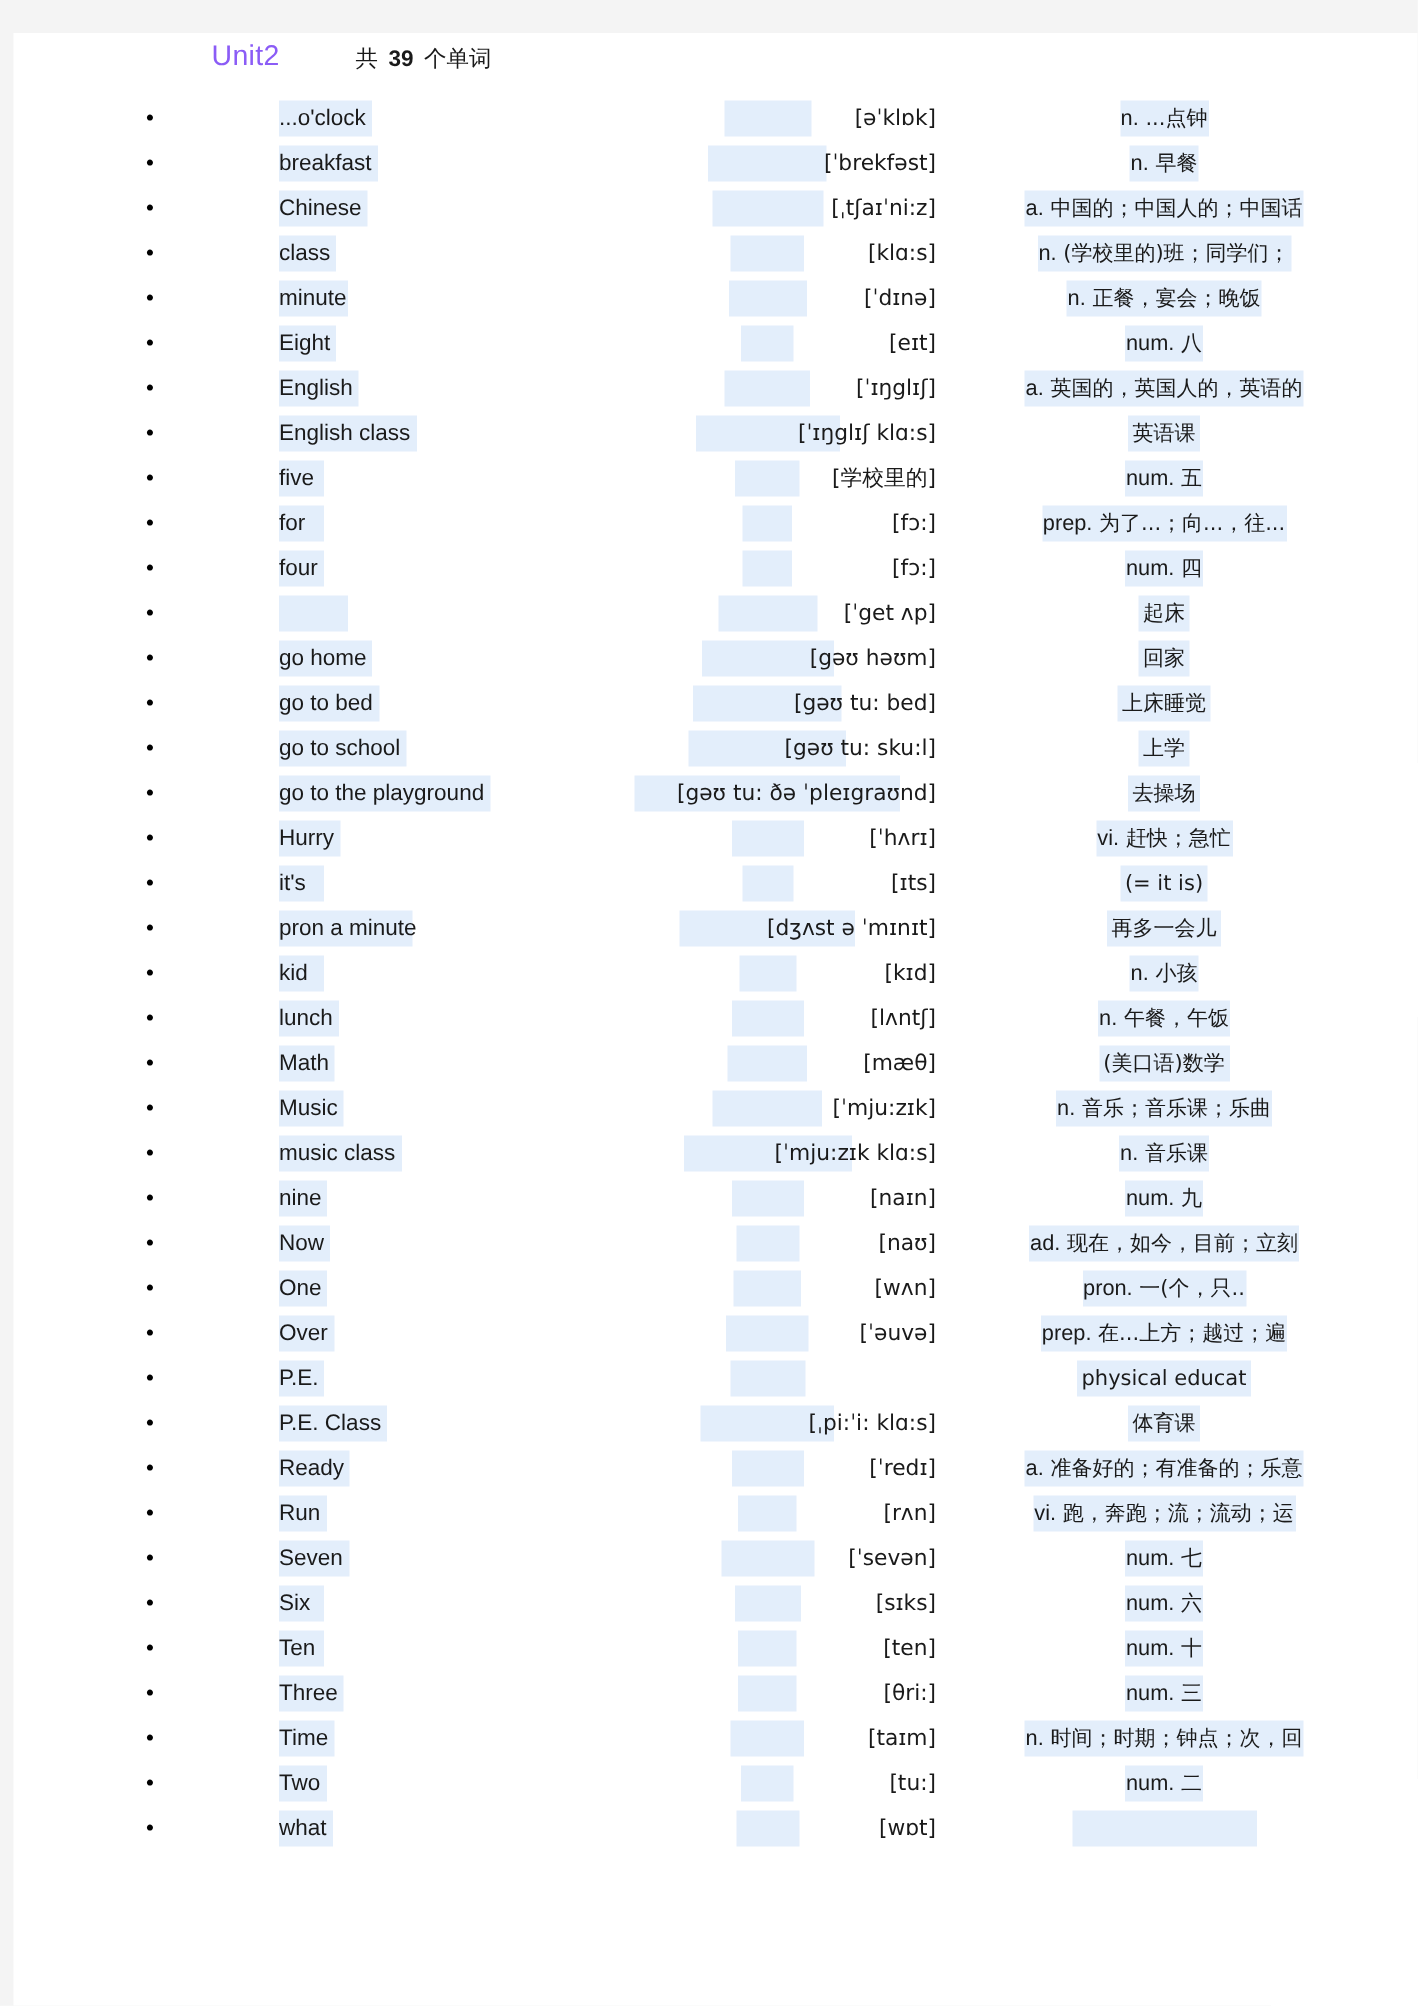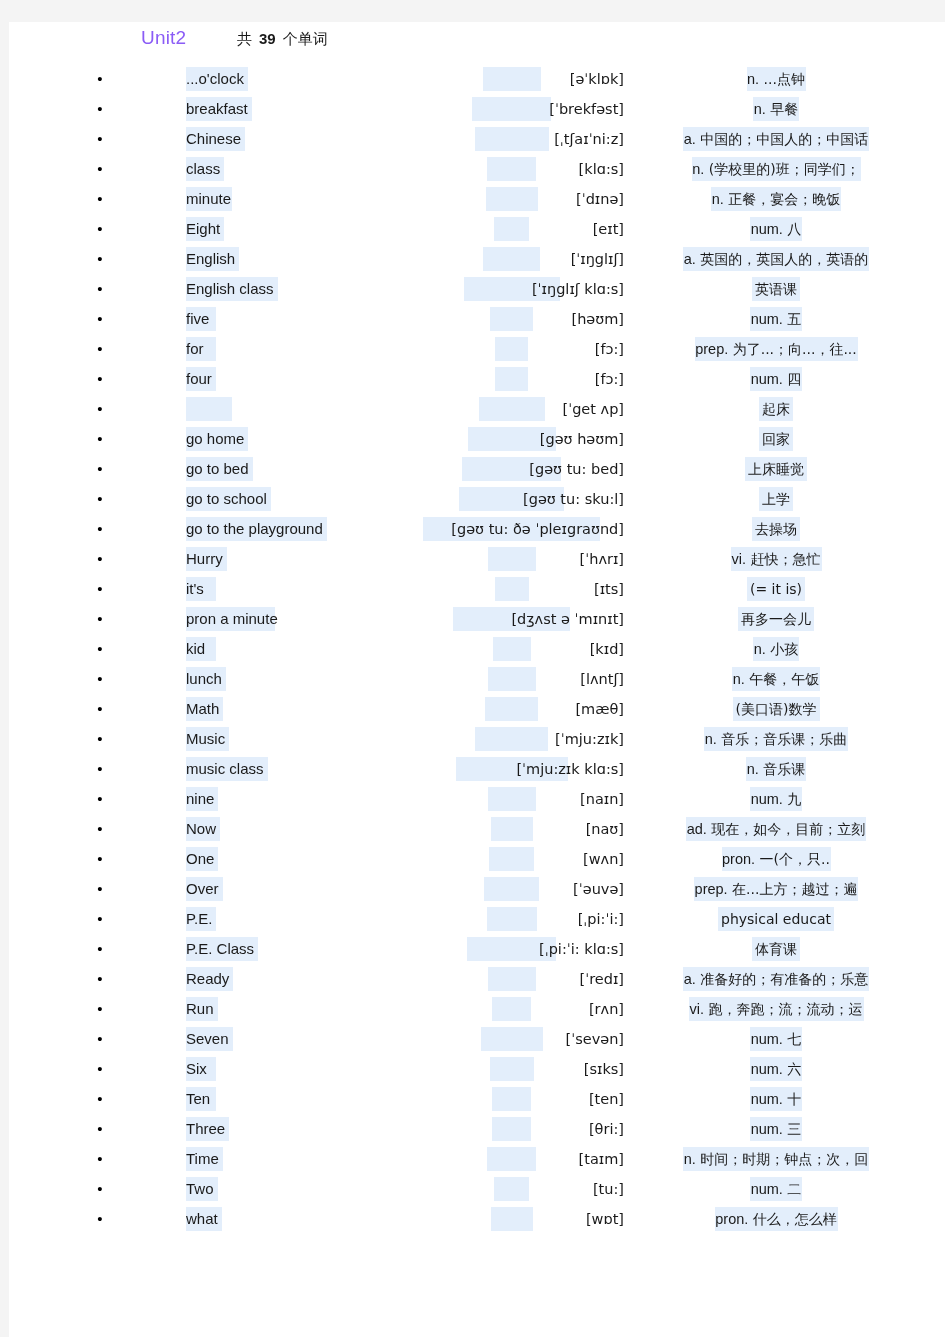--- a/index.html
+++ b/index.html
@@ -201,21 +201,21 @@
         <div class="cell c-word">English class</div>
         <div class="cell c-phon">[ˈɪŋglɪʃ klɑ:s]</div>
         <div class="cell c-def"><span>英语课</span></div>
       </div>
       <div class="word-row">
         <div class="bullet">•</div>
         <div class="hl" style="left: 177px; width: 30px;"></div>
         <div class="hl" style="left: 481px; width: 43px;"></div>
         <div class="hl" style="left: 741px; width: 52px;"></div>
         <div class="cell c-word">five</div>
-        <div class="cell c-phon">[həʊm]</div>
+        <div class="cell c-phon">[学校里的]</div>
         <div class="cell c-def"><span class="pos">num.</span> <span>五</span></div>
       </div>
       <div class="word-row">
         <div class="bullet">•</div>
         <div class="hl" style="left: 177px; width: 30px;"></div>
         <div class="hl" style="left: 486px; width: 33px;"></div>
         <div class="hl" style="left: 685.5px; width: 163px;"></div>
         <div class="cell c-word">for</div>
         <div class="cell c-phon">[fɔ:]</div>
         <div class="cell c-def"><span class="pos">prep.</span> <span>为了...；向...，往...</span></div>
@@ -380,21 +380,20 @@
         <div class="cell c-word">Over</div>
         <div class="cell c-phon">[ˈəuvə]</div>
         <div class="cell c-def"><span class="pos">prep.</span> <span>在...上方；越过；遍</span></div>
       </div>
       <div class="word-row">
         <div class="bullet">•</div>
         <div class="hl" style="left: 177px; width: 30px;"></div>
         <div class="hl" style="left: 477.5px; width: 50px;"></div>
         <div class="hl" style="left: 709px; width: 116px;"></div>
         <div class="cell c-word">P.E.</div>
-        <div class="cell c-phon">[ˌpi:ˈi:]</div>
         <div class="cell c-def"><span>physical educat</span></div>
       </div>
       <div class="word-row">
         <div class="bullet">•</div>
         <div class="hl" style="left: 177px; width: 72px;"></div>
         <div class="hl" style="left: 458px; width: 89px;"></div>
         <div class="hl" style="left: 743px; width: 48px;"></div>
         <div class="cell c-word">P.E. Class</div>
         <div class="cell c-phon">[ˌpi:ˈi: klɑ:s]</div>
         <div class="cell c-def"><span>体育课</span></div>
@@ -471,17 +470,16 @@
         <div class="cell c-phon">[tu:]</div>
         <div class="cell c-def"><span class="pos">num.</span> <span>二</span></div>
       </div>
       <div class="word-row">
         <div class="bullet">•</div>
         <div class="hl" style="left: 177px; width: 36px;"></div>
         <div class="hl" style="left: 481.5px; width: 42px;"></div>
         <div class="hl" style="left: 705.5px; width: 123px;"></div>
         <div class="cell c-word">what</div>
         <div class="cell c-phon">[wɒt]</div>
-        <div class="cell c-def"><span class="pos">pron.</span> <span>什么，怎么样</span></div>
       </div>
     </div>
 
 </div>
 
 </body></html>

